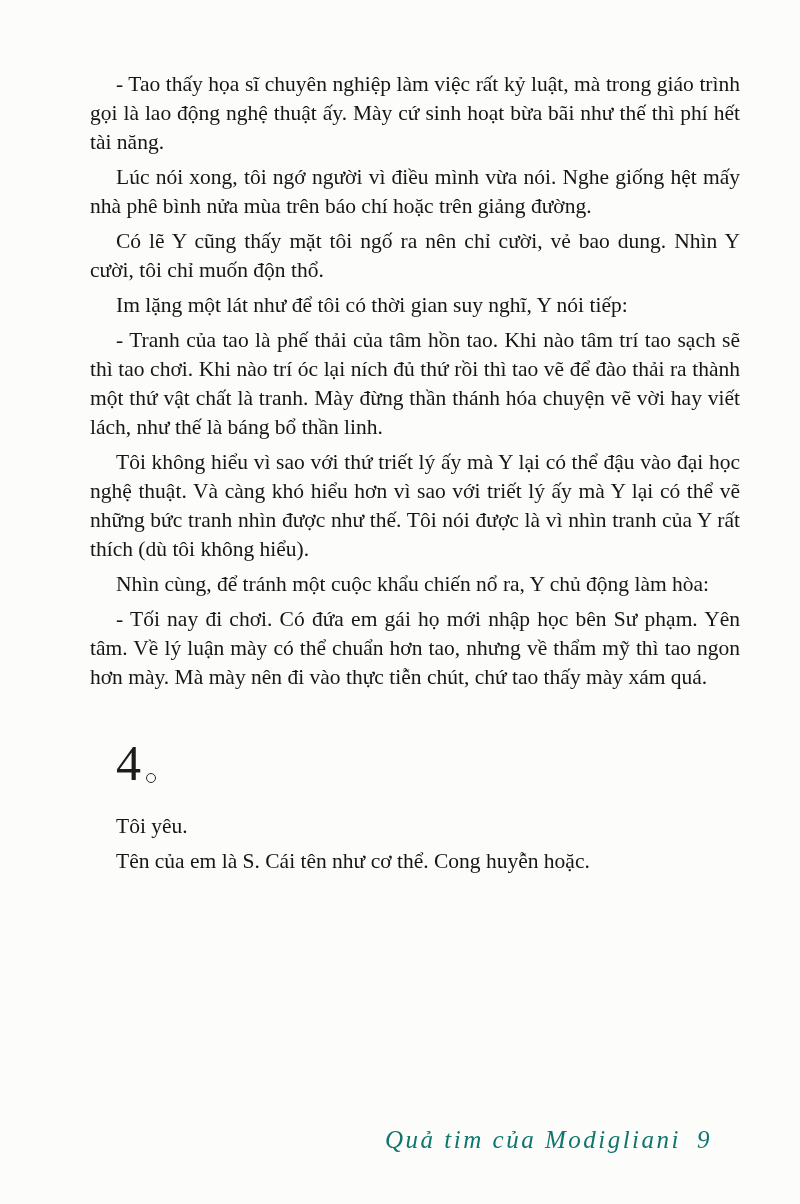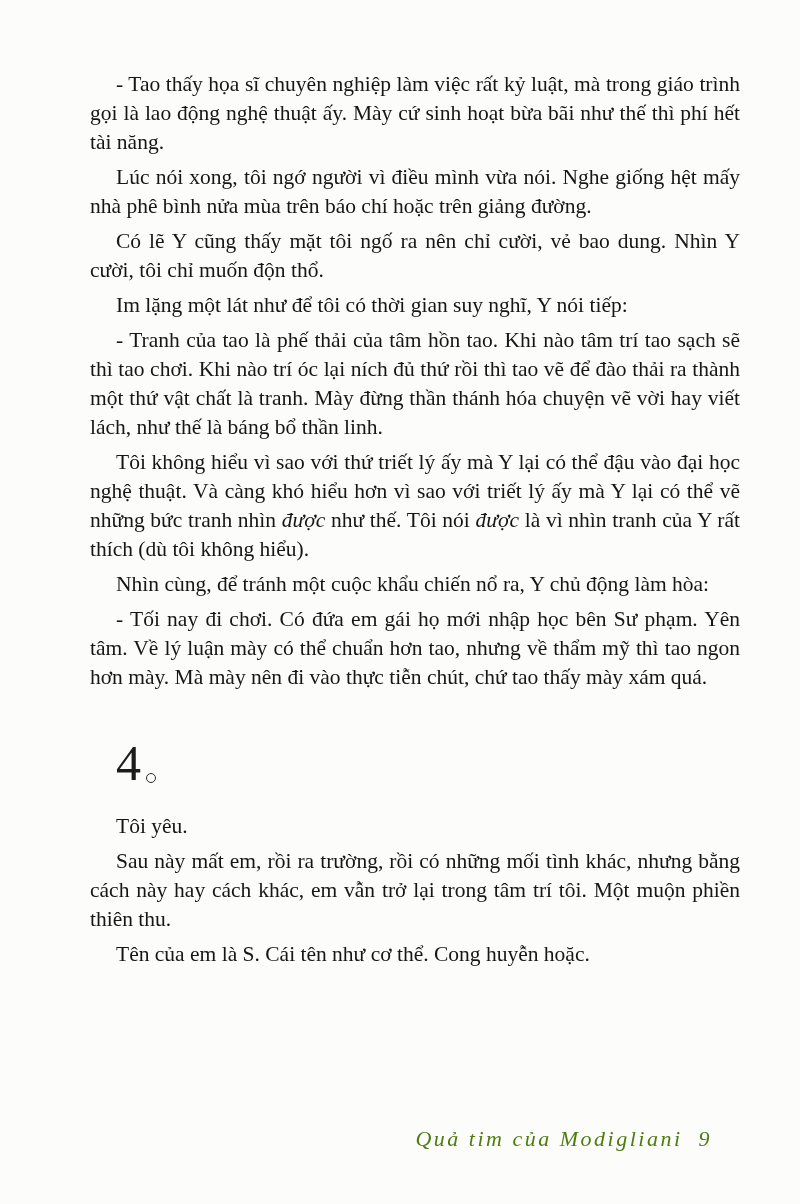--- a/index.html
+++ b/index.html
@@ -25,21 +25,20 @@
     margin: 0 0 6px 0;
     font-size: 21.5px;
     line-height: 29px;
     text-align: justify;
     text-justify: inter-word;
   }
   .para.indent {
     text-indent: 26px;
   }
   .em {
-    font-style: italic;
     margin-top: 44px;
   }
   .chapter-heading {
     margin: 38px 0 26px 26px;
     display: flex;
     align-items: flex-end;
     height: 56px;
   }
   .chapter-number {
     font-size: 50px;
@@ -55,23 +54,23 @@
     display: inline-block;
     margin-left: 5px;
     margin-bottom: 3px;
     background: transparent;
   }
   .footer {
     position: absolute;
     top: 1126px;
     right: 88px;
     font-style: italic;
-    font-size: 22px;
+    font-size: 25px;
     letter-spacing: 2.5px;
-    color: #4d7c0f;
+    color: #0f766e;
     white-space: nowrap;
   }
   .footer .pagenum {
     margin-left: 16px;
   }
 </style>
 </head>
 <body style="background: rgb(252, 252, 251); color: rgb(22, 22, 22);">
 
 <div class="page-content">
@@ -81,19 +80,18 @@
     <p class="para indent"><span>Im lặng một lát như để tôi có thời gian suy nghĩ, Y nói tiếp:</span></p>
     <p class="para indent"><span>- Tranh của tao là phế thải của tâm hồn tao. Khi nào tâm trí tao sạch sẽ thì tao chơi. Khi nào trí óc lại ních đủ thứ rồi thì tao vẽ để đào thải ra thành một thứ vật chất là tranh. Mày đừng thần thánh hóa chuyện vẽ vời hay viết lách, như thế là báng bổ thần linh.</span></p>
     <p class="para indent"><span>Tôi không hiểu vì sao với thứ triết lý ấy mà Y lại có thể đậu vào đại học nghệ thuật. Và càng khó hiểu hơn vì sao với triết lý ấy mà Y lại có thể vẽ những bức tranh nhìn </span><span class="em">được</span><span> như thế. Tôi nói </span><span class="em">được</span><span> là vì nhìn tranh của Y rất thích (dù tôi không hiểu).</span></p>
     <p class="para indent"><span>Nhìn cùng, để tránh một cuộc khẩu chiến nổ ra, Y chủ động làm hòa:</span></p>
     <p class="para indent"><span>- Tối nay đi chơi. Có đứa em gái họ mới nhập học bên Sư phạm. Yên tâm. Về lý luận mày có thể chuẩn hơn tao, nhưng về thẩm mỹ thì tao ngon hơn mày. Mà mày nên đi vào thực tiễn chút, chứ tao thấy mày xám quá.</span></p>
     <div class="chapter-heading">
       <span class="chapter-number">4</span>
       <span class="chapter-ring"></span>
     </div>
     <p class="para indent"><span>Tôi yêu.</span></p>
-    <p class="para indent"><span>Sau này mất em, rồi ra trường, rồi có những mối tình khác, nhưng bằng cách này hay cách khác, em vẫn trở lại trong tâm trí tôi. Một muộn phiền thiên thu.</span></p>
     <p class="para indent"><span>Tên của em là S. Cái tên như cơ thể. Cong huyễn hoặc.</span></p>
   </div>
 
 <div class="footer">
   <span>Quả tim của Modigliani</span><span class="pagenum">9</span>
 </div>
 
 </body></html>

